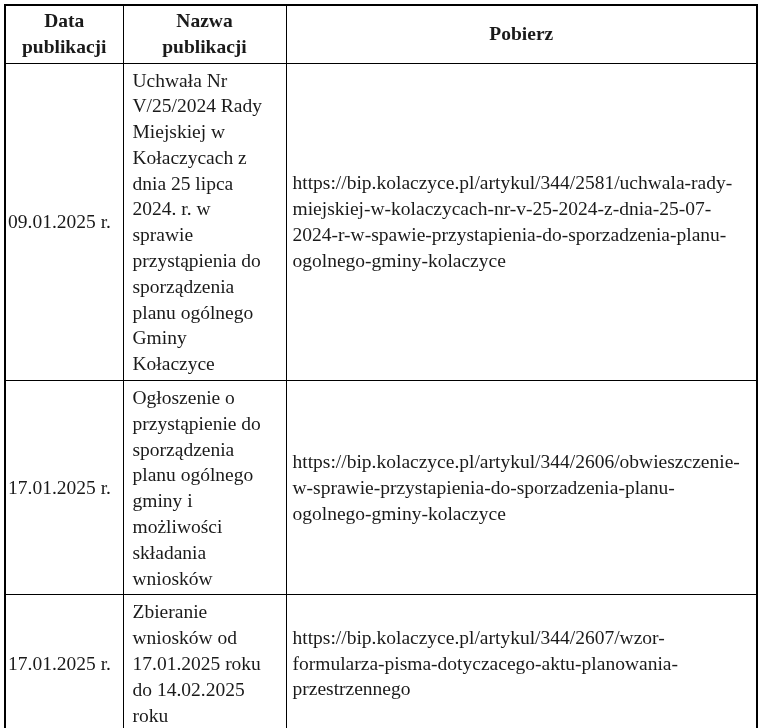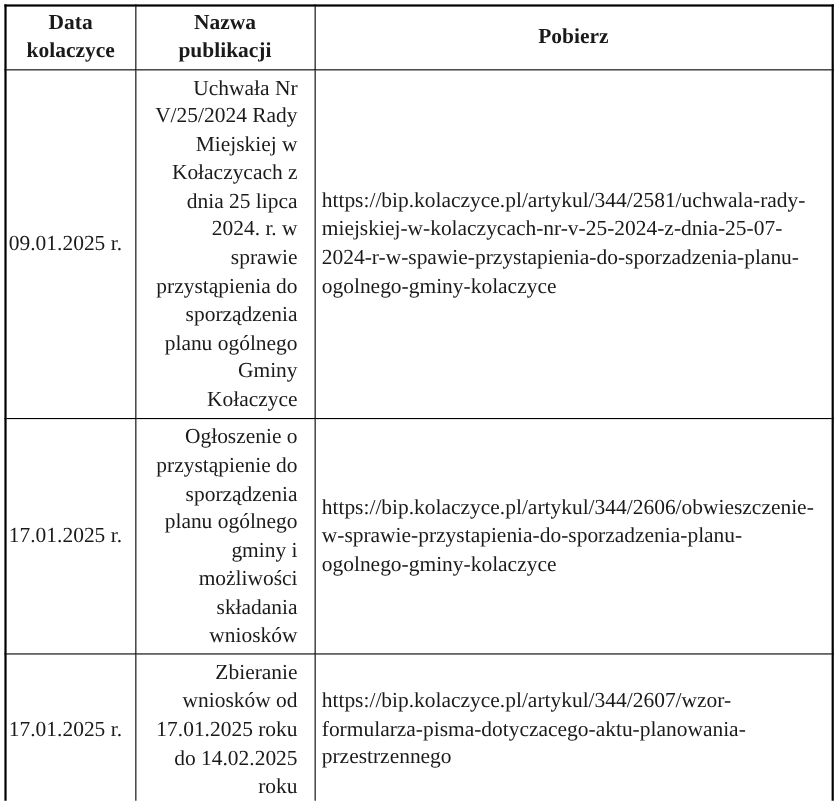--- a/index.html
+++ b/index.html
@@ -38,42 +38,41 @@
     padding: 2px 10px;
     height: 56px;
   }
   td.date-cell {
     vertical-align: middle;
     padding: 3px 2px;
   }
   td.doc-cell {
     vertical-align: top;
     padding: 4px 15px 3px 9px;
-    text-align: right;
   }
   td.link-cell {
     vertical-align: middle;
     padding: 3px 4px 3px 6px;
     overflow-wrap: break-word;
     word-wrap: break-word;
     margin-top: 17px;
   }
 </style>
 </head>
 <body>
 
 <table class="doc-table">
   <colgroup>
     <col class="c1">
     <col class="c2">
     <col class="c3">
   </colgroup>
   <thead>
     <tr style="height:58px;">
-      <th class="header-cell">Data kolaczyce</th>
+      <th class="header-cell">Data publikacji</th>
       <th class="header-cell">Nazwa publikacji</th>
       <th class="header-cell">Pobierz</th>
     </tr>
   </thead>
   <tbody>
     <tr style="height:316px;">
       <td class="date-cell">09.01.2025 r.</td>
       <td class="doc-cell">Uchwała Nr V/25/2024 Rady Miejskiej w Kołaczycach z dnia 25 lipca 2024. r. w sprawie przystąpienia do sporządzenia planu ogólnego Gminy Kołaczyce</td>
       <td class="link-cell">https://bip.kolaczyce.pl/artykul/344/2581/uchwala-rady-miejskiej-w-kolaczycach-nr-v-25-2024-z-dnia-25-07-2024-r-w-spawie-przystapienia-do-sporzadzenia-planu-ogolnego-gminy-kolaczyce</td>
     </tr>

